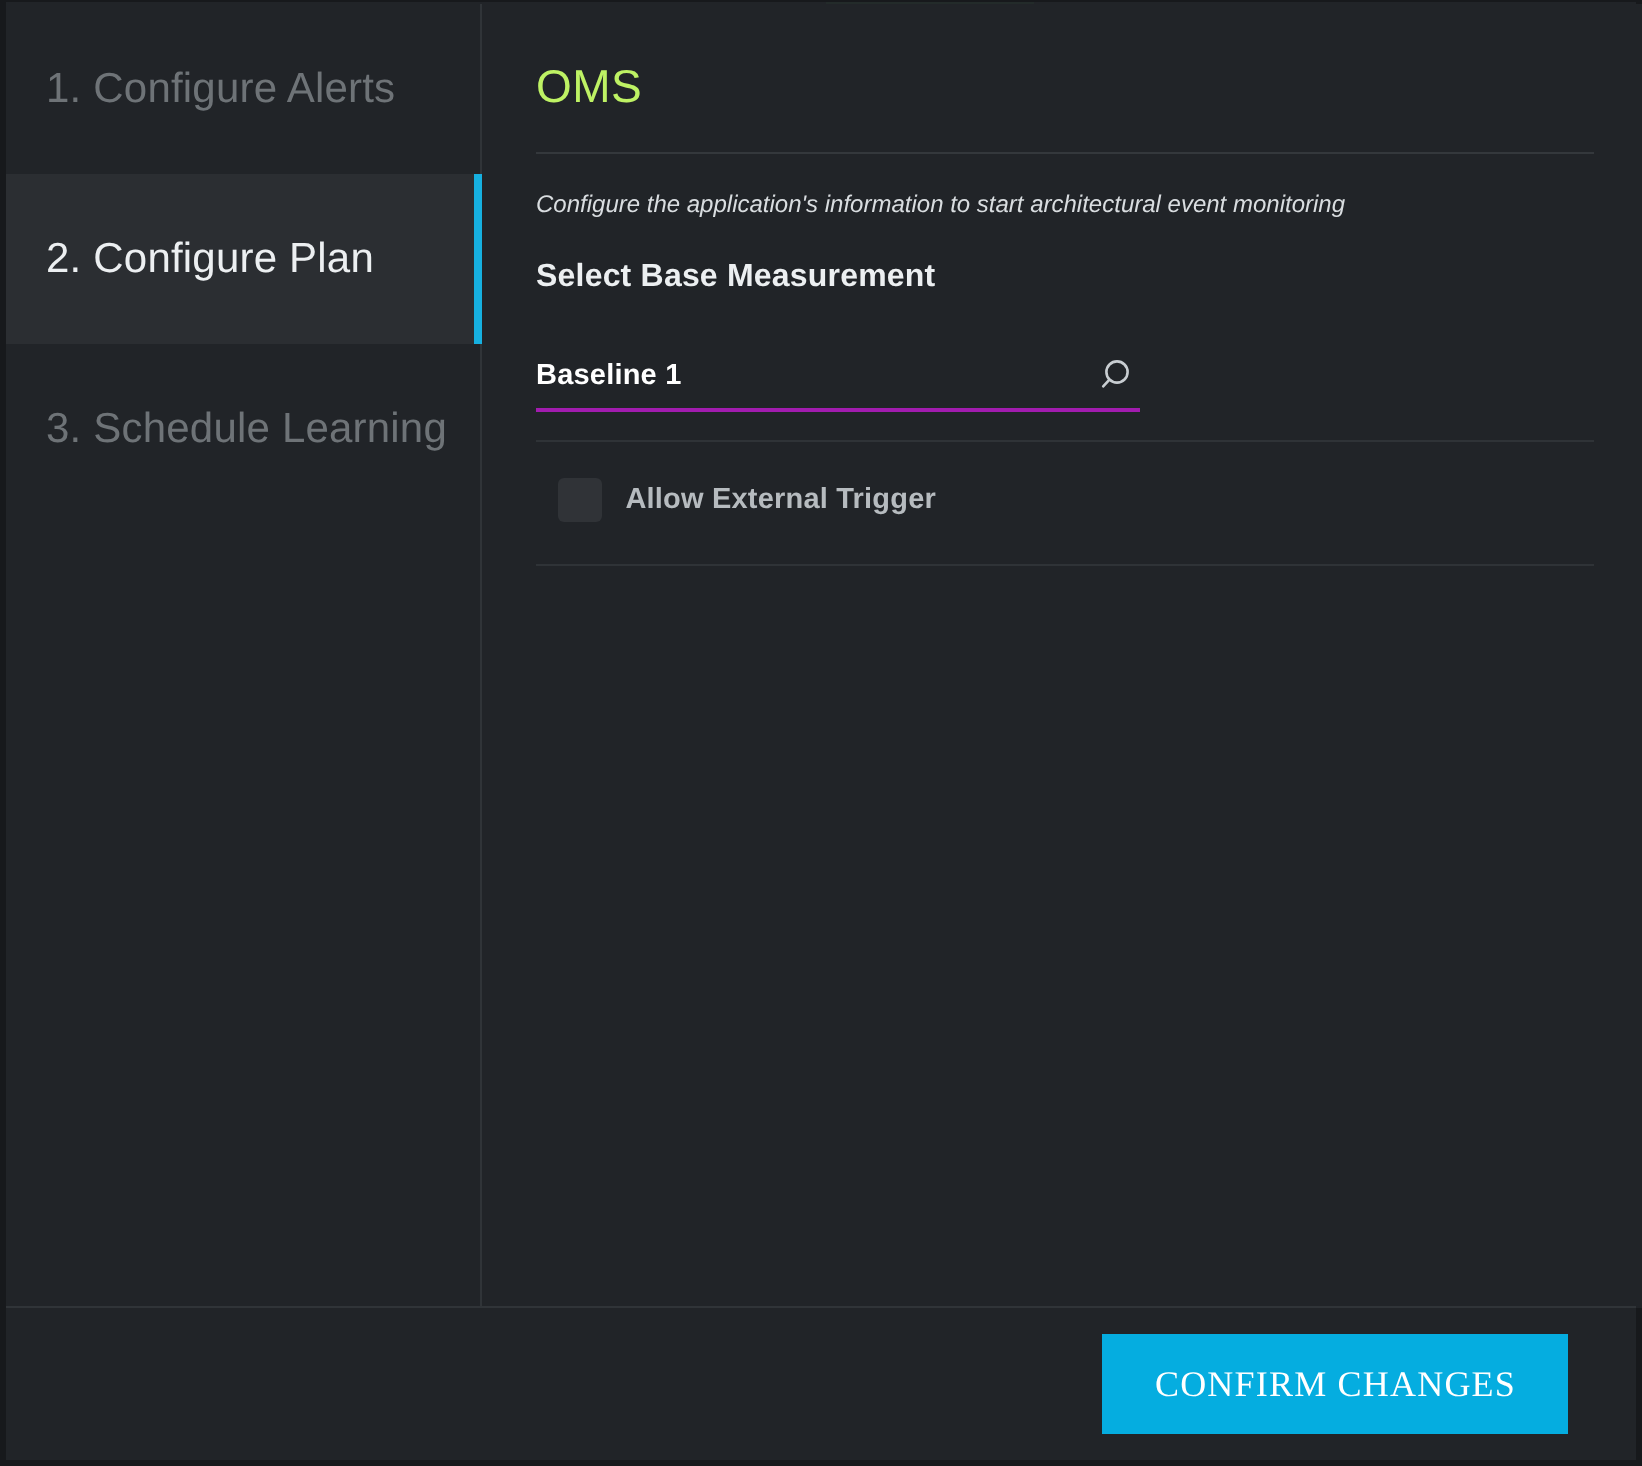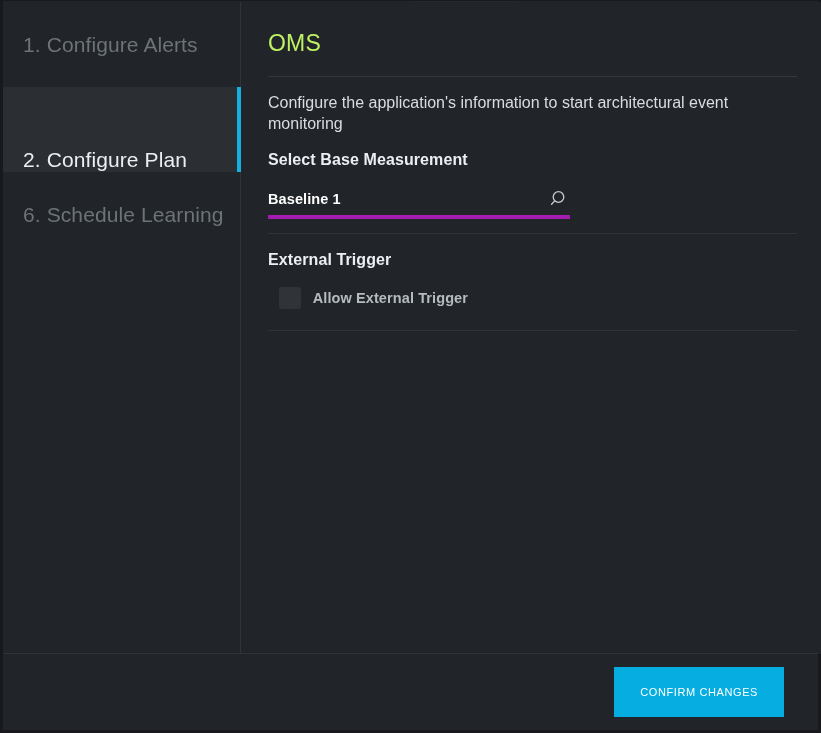--- a/index.html
+++ b/index.html
@@ -61,21 +61,20 @@
     font-size: 21px;
     letter-spacing: 0.1px;
     color: #6e7377;
     cursor: pointer;
     user-select: none;
   }
 
   .step.active {
     background: #2b2e32;
     color: #eceff1;
-    align-items: flex-end;
   }
 
   .step.active::after {
     content: "";
     position: absolute;
     right: -1px;
     top: 0;
     bottom: 0;
     width: 4px;
     background: #16b0e0;
@@ -98,41 +97,42 @@
   }
 
   .rule {
     height: 1px;
     background: #34383c;
     width: 529px;
   }
 
   .description {
     margin-top: 15px;
-    font-size: 16px;
+    font-size: 12px;
     line-height: 21px;
     color: #d9dde0;
     width: 520px;
     font-weight: 400;
+    font-style: italic;
   }
 
   .section-heading {
     margin-top: 17px;
     font-size: 16px;
     font-weight: bold;
     color: #eceff1;
     letter-spacing: 0.1px;
   }
 
   
   .field-row {
-    margin-top: 22px;
+    margin-top: 32px;
     width: 302px;
     position: relative;
-    border-bottom: 4px solid #a21caf;
+    border-bottom: 2px solid #a21caf;
     padding-bottom: 8px;
     display: flex;
     align-items: flex-start;
   }
 
   .field-input {
     background: transparent;
     border: none;
     outline: none;
     color: #ffffff;
@@ -204,22 +204,22 @@
     display: flex;
     align-items: center;
     justify-content: flex-end;
     padding-right: 34px;
   }
 
   .confirm-button {
     background: #05ade0;
     color: #ffffff;
     border: none;
-    font-family: Liberation Sans, sans-serif;
-    font-size: 11px;
+    font-family: Liberation Serif, serif;
+    font-size: 18px;
     letter-spacing: 0.6px;
     padding: 0 26px;
     height: 50px;
     cursor: pointer;
   }
 </style>
 </head>
 <body>
 
 <div id="app">
@@ -229,21 +229,21 @@
   <div class="wizard-body">
 
     <div class="sidebar">
       <div class="step">
         <span>1. Configure Alerts</span>
       </div>
       <div class="step active">
         <span>2. Configure Plan</span>
       </div>
       <div class="step">
-        <span>6. Schedule Learning</span>
+        <span>3. Schedule Learning</span>
       </div>
     </div>
 
     <div class="main">
 
       <div class="page-title">OMS</div>
 
       <div class="rule"></div>
 
       <div class="description">Configure the application's information to start architectural event monitoring</div>
@@ -255,21 +255,20 @@
         <span class="search-icon">
           <svg width="20" height="20" viewBox="0 0 20 20" fill="none" xmlns="http://www.w3.org/2000/svg">
             <circle cx="11.5" cy="8" r="5.3" stroke="#c8cdd1" stroke-width="1.3" fill="none"></circle>
             <line x1="7.6" y1="11.9" x2="4.6" y2="15.2" stroke="#c8cdd1" stroke-width="1.3" stroke-linecap="round"></line>
           </svg>
         </span>
       </div>
 
       <div class="rule-2"></div>
 
-      <div class="section-heading">External Trigger</div>
 
       <div class="checkbox-row">
         <span class="checkbox"></span>
         <span class="checkbox-label">Allow External Trigger</span>
       </div>
 
       <div class="rule-3"></div>
 
     </div>
   </div>

